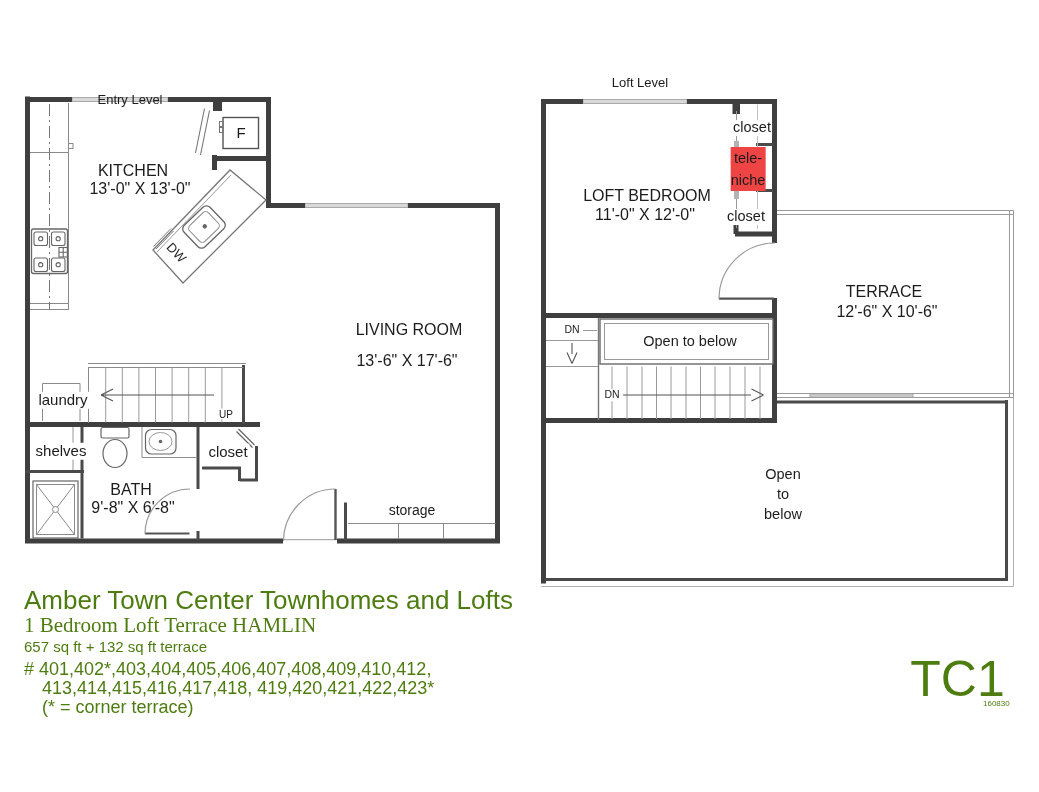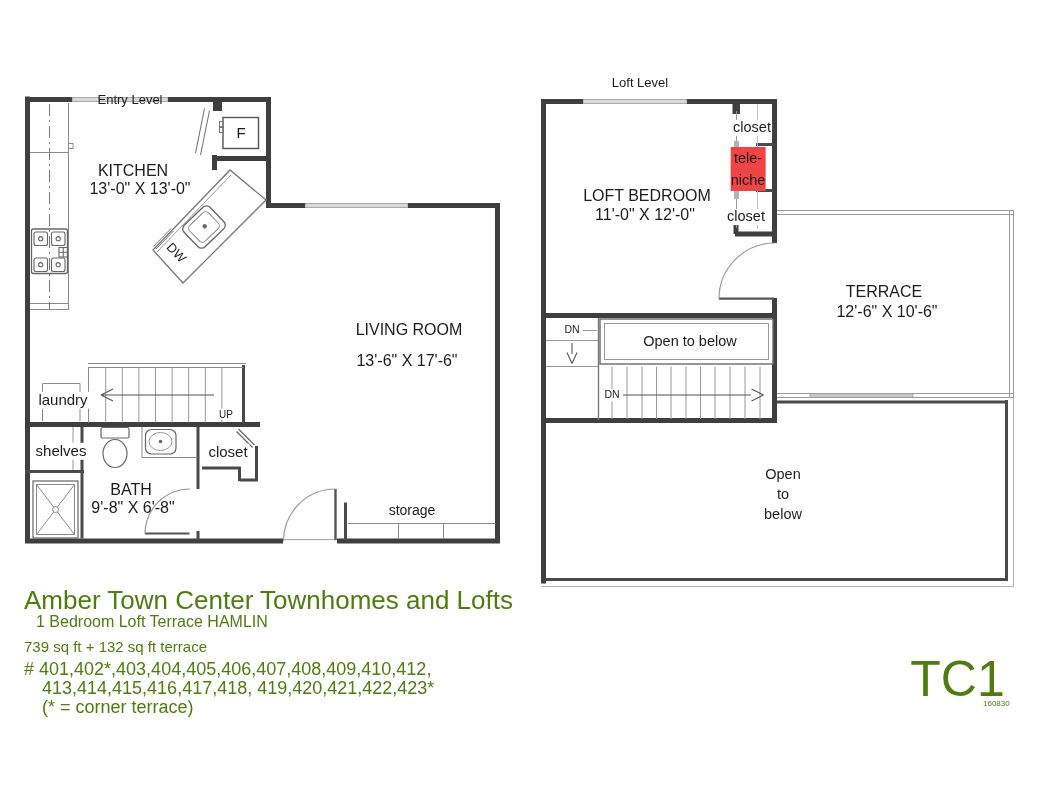--- a/index.html
+++ b/index.html
@@ -190,21 +190,21 @@
 niche</div>
   <div class="lbl" style="left:746px;top:217px;font-size:14.5px;background:#fff;padding:0 1px;">closet</div>
   <div class="lbl" style="left:572px;top:330px;font-size:10.5px;background:#fff;padding:0 2px;">DN</div>
   <div class="lbl" style="left:612px;top:395px;font-size:10.5px;background:#fff;padding:0 2px;">DN</div>
   <div class="lbl" style="left:690px;top:342px;font-size:14.5px;">Open to below</div>
   <div class="lbl pre" style="left:783px;top:494px;font-size:14.5px;line-height:20px;">Open
 to
 below</div>
 
   <div class="tl" style="left:24px;top:585px;font-size:26px;">Amber Town Center Townhomes and Lofts</div>
-  <div class="tl" style="left:36px;top:613px;font-size:16px;">1 Bedroom Loft Terrace HAMLIN</div>
-  <div class="tl" style="left:24px;top:638px;font-size:15px;">739 sq ft + 132 sq ft terrace</div>
+  <div class="tl" style="left:24px;top:613px;font-size:21px;font-family:Liberation Serif, serif;">1 Bedroom Loft Terrace HAMLIN</div>
+  <div class="tl" style="left:24px;top:638px;font-size:15px;">657 sq ft + 132 sq ft terrace</div>
   <div class="tl" style="left:24px;top:659px;font-size:18px;"># 401,402*,403,404,405,406,407,408,409,410,412,</div>
   <div class="tl" style="left:42px;top:678px;font-size:18px;">413,414,415,416,417,418, 419,420,421,422,423*</div>
   <div class="tl" style="left:42px;top:697px;font-size:18px;">(* = corner terrace)</div>
   <div class="tl" style="left:900px;top:650px;width:115px;font-size:50px;text-align:center;">TC1</div>
   <div class="tl" style="left:983px;top:699px;font-size:8px;">160830</div>
 
 </div>
 
 </body></html>

